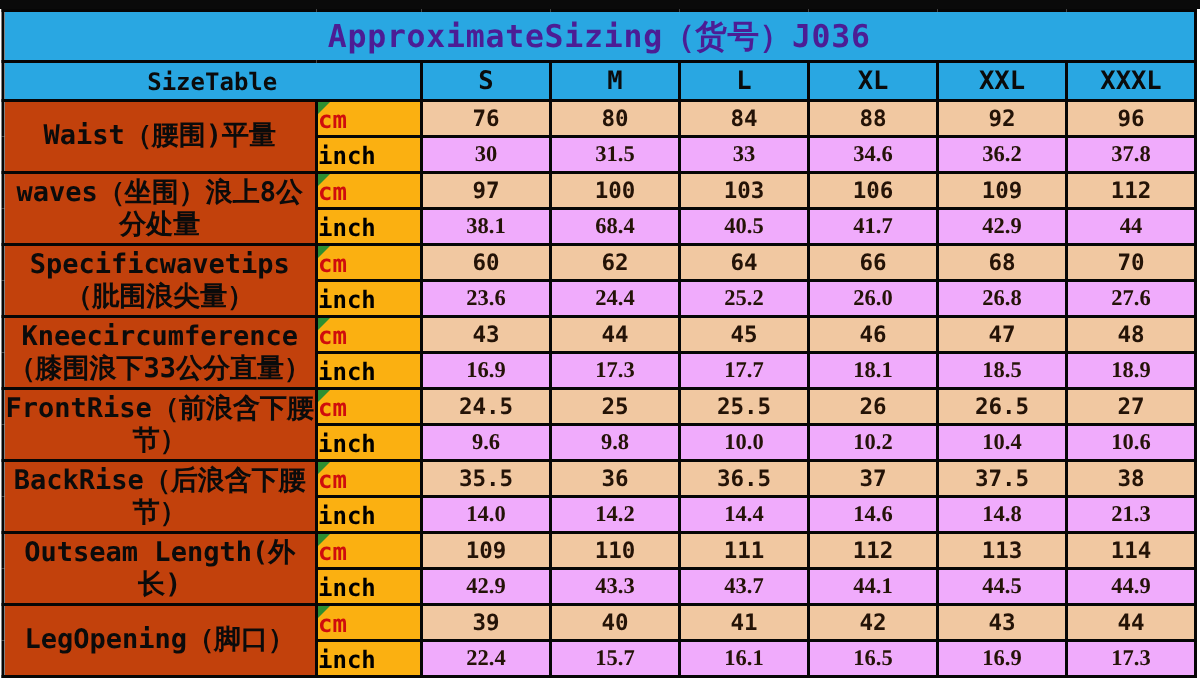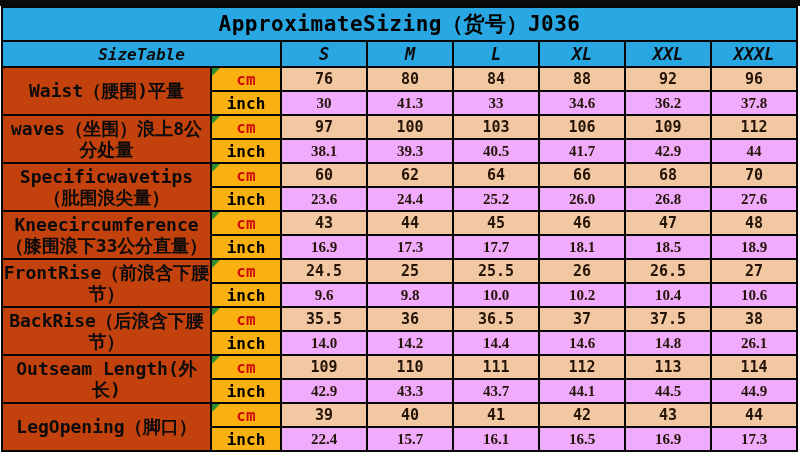--- a/index.html
+++ b/index.html
@@ -2,25 +2,25 @@
 <html><head>
 <meta charset="utf-8">
 <style>
   html,body{margin:0;padding:0;background:#ffffff;width:800px;height:460px;overflow:hidden;}
   .top-bar{height:6px;width:800px;background:#0a0a0a;}
   table.size-table{
     border-collapse:collapse;table-layout:fixed;width:797px;margin:0 0 0 1px;
     font-family:"DejaVu Sans Mono","Liberation Mono",monospace;font-weight:bold;
   }
   table.size-table td{border:2px solid #060606;overflow:hidden;padding:0;}
-  .title-cell{background:#29a7e2;color:#000000;text-align:center;font-size:21px;height:32px;letter-spacing:.5px;}
-  .hdr-cell{background:#29a7e2;color:#0b0b0b;text-align:center;font-size:17px;height:24px;font-style:italic;}
+  .title-cell{background:#29a7e2;color:#4c1d95;text-align:center;font-size:21px;height:32px;letter-spacing:.5px;}
+  .hdr-cell{background:#29a7e2;color:#0b0b0b;text-align:center;font-size:17px;height:24px;}
   .corner-cell{background:#29a7e2;color:#0b0b0b;text-align:center;font-size:16px;}
   .lbl-cell{background:#c2410c;color:#0b0b0b;text-align:center;font-size:18px;line-height:1.18;padding:0 2px;word-break:break-all;}
-  .unit-cell{background:#fbb011;text-align:center;font-size:16px;height:22px;position:relative;}
+  .unit-cell{background:#fbb011;text-align:left;font-size:16px;height:22px;position:relative;}
   .unit-cell.cm{color:#cf0d0d;}
   .unit-cell.inch{color:#000000;}
   .tri{position:absolute;top:0;left:0;width:0;height:0;border-top:8px solid #2e8f31;border-right:8px solid transparent;}
   .val-cell{text-align:center;font-size:15px;color:#241307;height:22px;}
   tr.cm-row .val-cell{background:#f1c8a1;margin-top:12px;}
   tr.inch-row .val-cell{background:#f0abfc;font-family:Liberation Serif, serif;}
 </style>
 </head>
 <body>
 
@@ -59,41 +59,41 @@
     <td class="val-cell">76</td>
     <td class="val-cell">80</td>
     <td class="val-cell">84</td>
     <td class="val-cell">88</td>
     <td class="val-cell">92</td>
     <td class="val-cell">96</td>
   </tr>
   <tr class="inch-row">
     <td class="unit-cell inch"><span>inch</span></td>
     <td class="val-cell">30</td>
-    <td class="val-cell">41.3</td>
+    <td class="val-cell">31.5</td>
     <td class="val-cell">33</td>
     <td class="val-cell">34.6</td>
     <td class="val-cell">36.2</td>
     <td class="val-cell">37.8</td>
   </tr>
 
   <tr class="cm-row">
     <td class="lbl-cell" rowspan="2">waves（坐围）浪上8公分处量</td>
     <td class="unit-cell cm"><span class="tri"></span><span>cm</span></td>
     <td class="val-cell">97</td>
     <td class="val-cell">100</td>
     <td class="val-cell">103</td>
     <td class="val-cell">106</td>
     <td class="val-cell">109</td>
     <td class="val-cell">112</td>
   </tr>
   <tr class="inch-row">
     <td class="unit-cell inch"><span>inch</span></td>
     <td class="val-cell">38.1</td>
-    <td class="val-cell">39.3</td>
+    <td class="val-cell">68.4</td>
     <td class="val-cell">40.5</td>
     <td class="val-cell">41.7</td>
     <td class="val-cell">42.9</td>
     <td class="val-cell">44</td>
   </tr>
 
   <tr class="cm-row">
     <td class="lbl-cell" rowspan="2">Specificwavetips（肶围浪尖量）</td>
     <td class="unit-cell cm"><span class="tri"></span><span>cm</span></td>
     <td class="val-cell">60</td>
@@ -163,21 +163,21 @@
     <td class="val-cell">37.5</td>
     <td class="val-cell">38</td>
   </tr>
   <tr class="inch-row">
     <td class="unit-cell inch"><span>inch</span></td>
     <td class="val-cell">14.0</td>
     <td class="val-cell">14.2</td>
     <td class="val-cell">14.4</td>
     <td class="val-cell">14.6</td>
     <td class="val-cell">14.8</td>
-    <td class="val-cell">26.1</td>
+    <td class="val-cell">21.3</td>
   </tr>
 
   <tr class="cm-row">
     <td class="lbl-cell" rowspan="2">Outseam Length(外长)</td>
     <td class="unit-cell cm"><span class="tri"></span><span>cm</span></td>
     <td class="val-cell">109</td>
     <td class="val-cell">110</td>
     <td class="val-cell">111</td>
     <td class="val-cell">112</td>
     <td class="val-cell">113</td>

